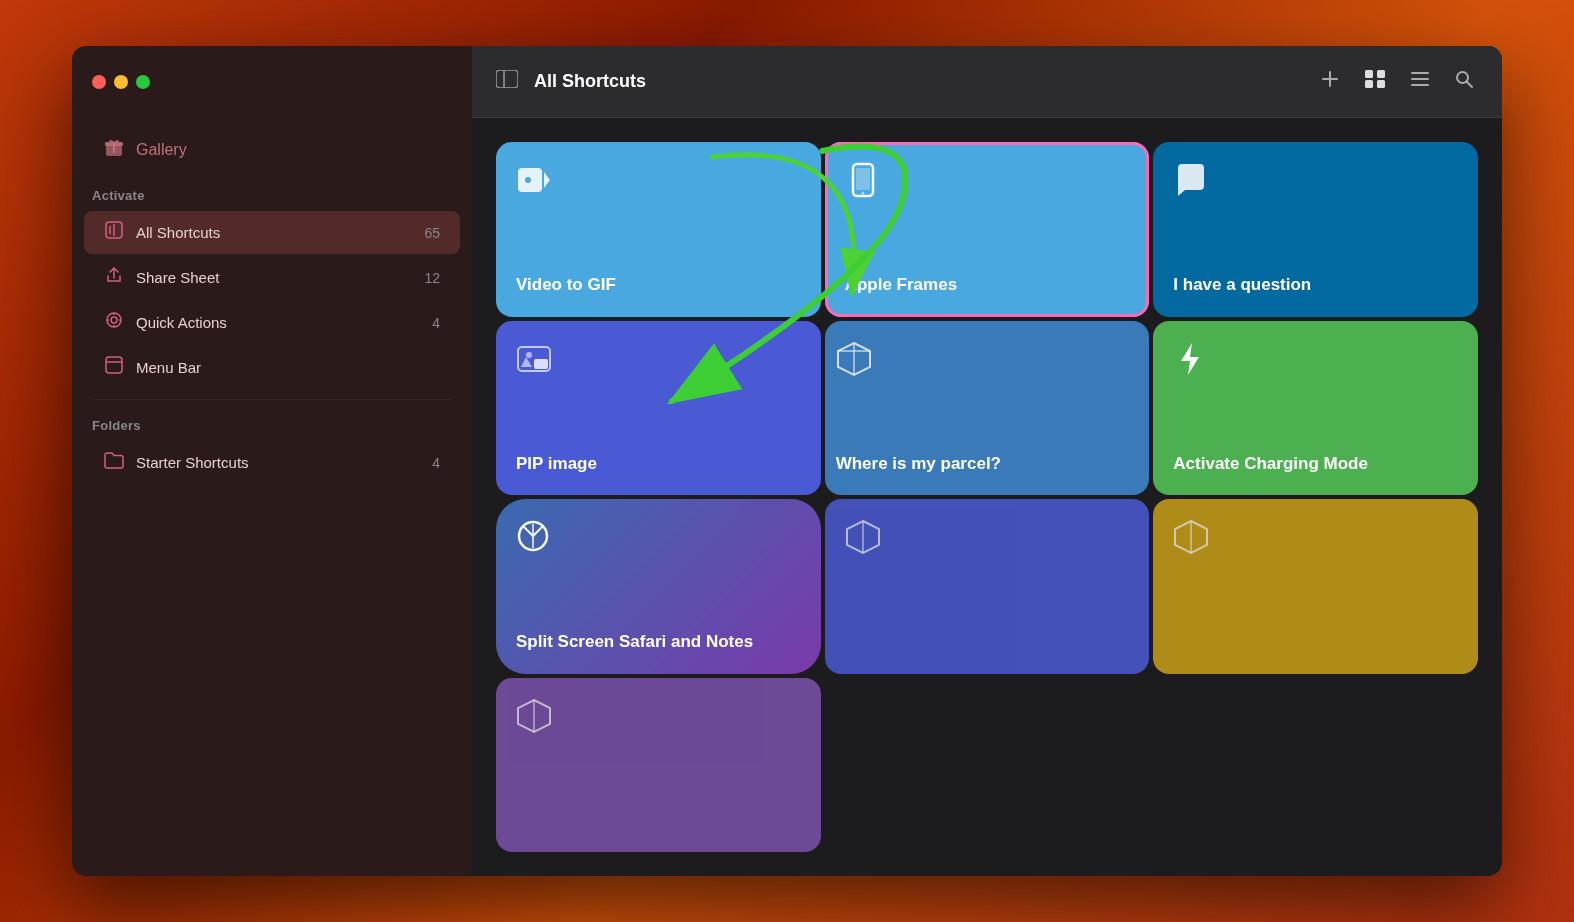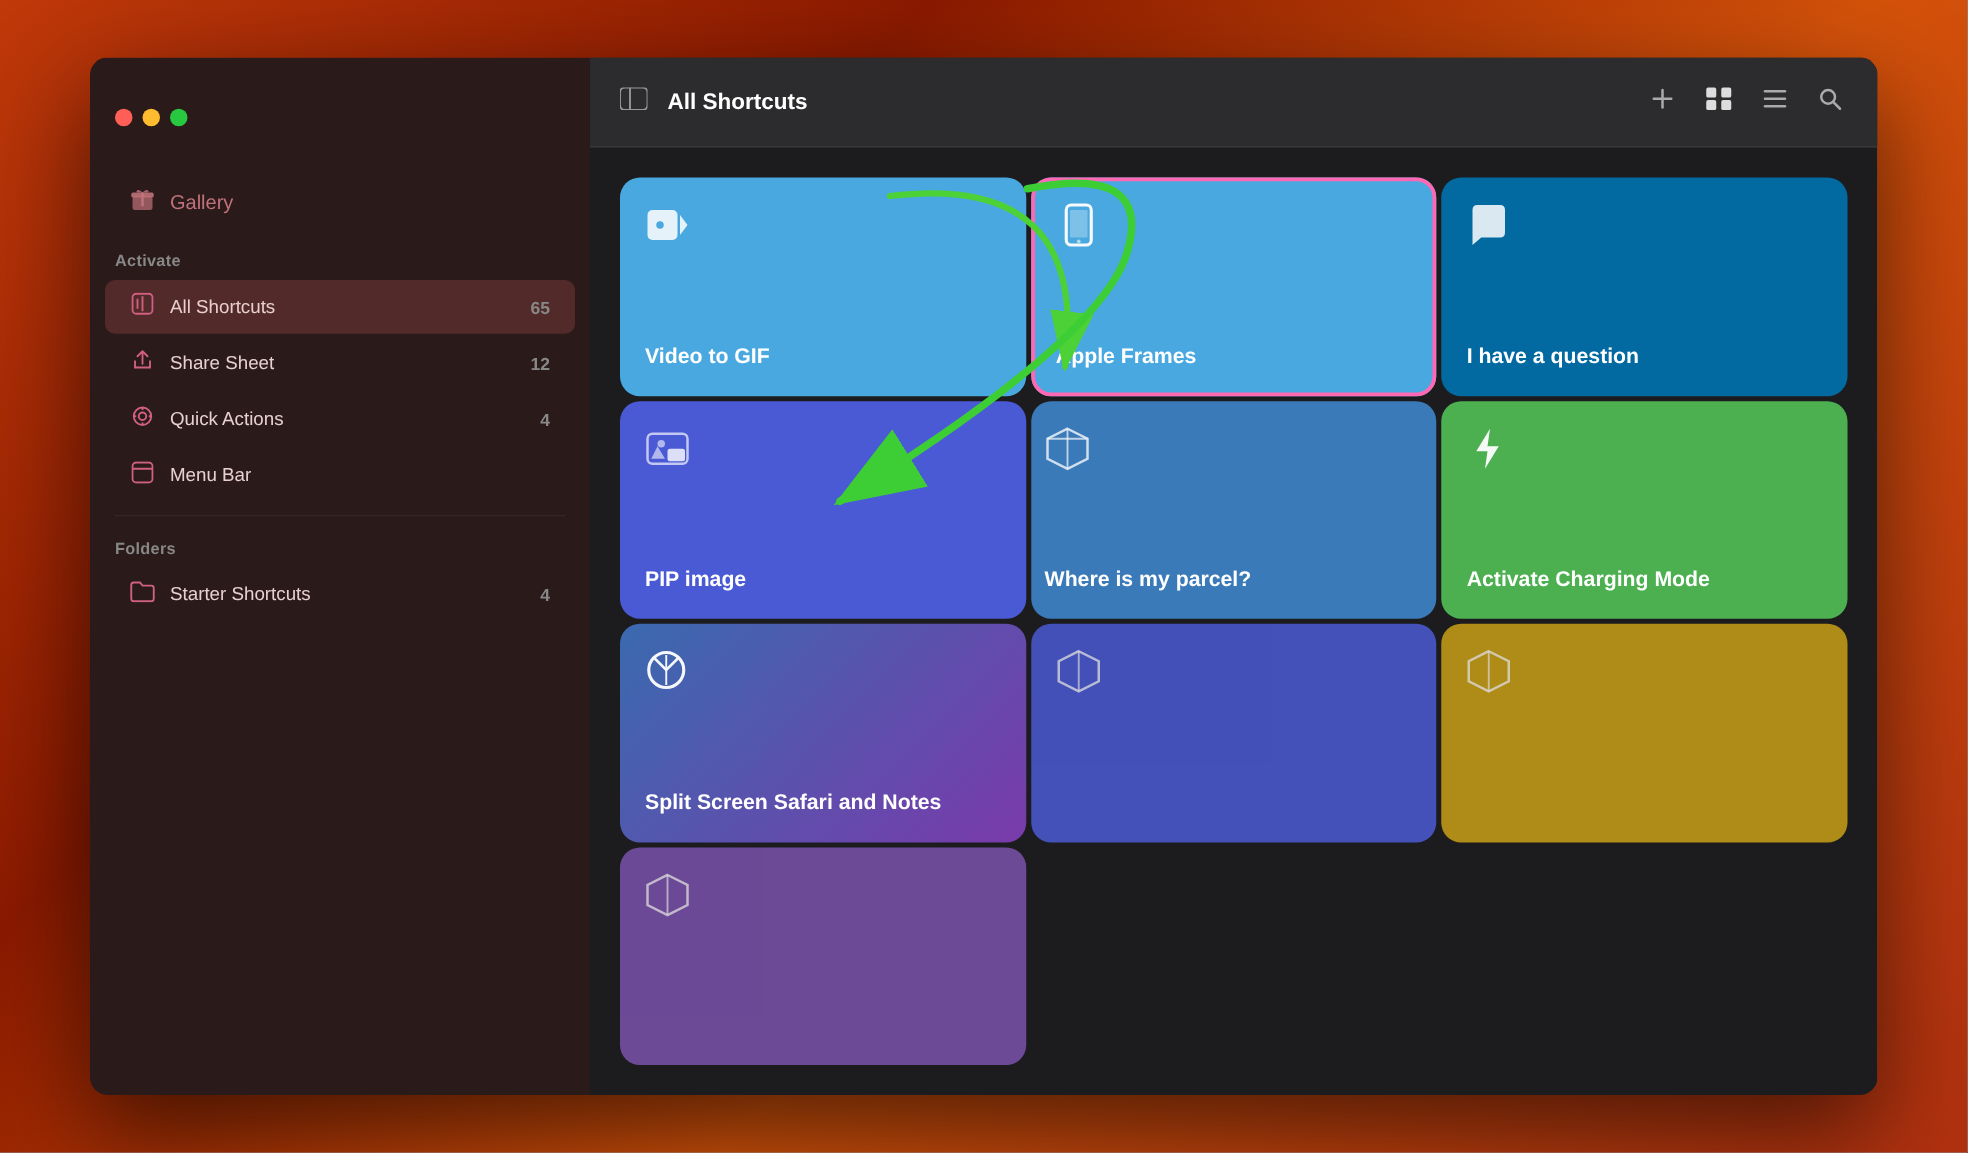--- a/index.html
+++ b/index.html
@@ -24,21 +24,21 @@
       box-shadow: 0 30px 80px rgba(0,0,0,0.6);
       position: relative;
     }
 
     
     .sidebar {
       width: 400px;
       background: #2a1a1a;
       display: flex;
       flex-direction: column;
-      padding-top: 12px;
+      padding-top: 0;
       flex-shrink: 0;
     }
 
     .sidebar-titlebar {
       height: 72px;
       display: flex;
       align-items: center;
       padding: 0 20px;
       gap: 8px;
     }
@@ -100,21 +100,21 @@
     }
 
     .sidebar-item.active {
       background: rgba(180, 80, 80, 0.3);
     }
 
     .sidebar-item .count {
       margin-left: auto;
       color: #888;
       font-size: 14px;
-      font-weight: 700;
+      font-weight: 400;
     }
 
     .sidebar-item .icon {
       color: #d06080;
       font-size: 18px;
       width: 20px;
       text-align: center;
     }
 
     .sidebar-divider {
@@ -437,21 +437,21 @@
         <div class="card-icon">
           <svg width="34" height="36" viewBox="0 0 34 36" fill="white">
             <polygon points="19,2 8,20 17,20 15,34 26,16 17,16 19,2" fill="white"></polygon>
           </svg>
         </div>
         <div class="card-label">Activate Charging Mode</div>
       </div>
 
 
 
-      <div class="shortcut-card" style="background: linear-gradient(135deg, #3a6ab0 0%, #7a3aaa 100%);">
+      <div class="shortcut-card" style="background: linear-gradient(135deg, #3a6ab0 0%, #7a3aaa 100%); border-radius: 30px;">
         <div class="card-icon">
           <svg width="34" height="34" viewBox="0 0 34 34" fill="white">
             <circle cx="17" cy="17" r="14" stroke="white" stroke-width="2.5" fill="none"></circle>
             <path d="M7 7 L17 17 L27 7" stroke="white" stroke-width="2" fill="none"></path>
             <line x1="17" y1="5" x2="17" y2="29" stroke="white" stroke-width="1.5"></line>
           </svg>
         </div>
         <div class="card-label">Split Screen Safari and Notes</div>
       </div>
 

